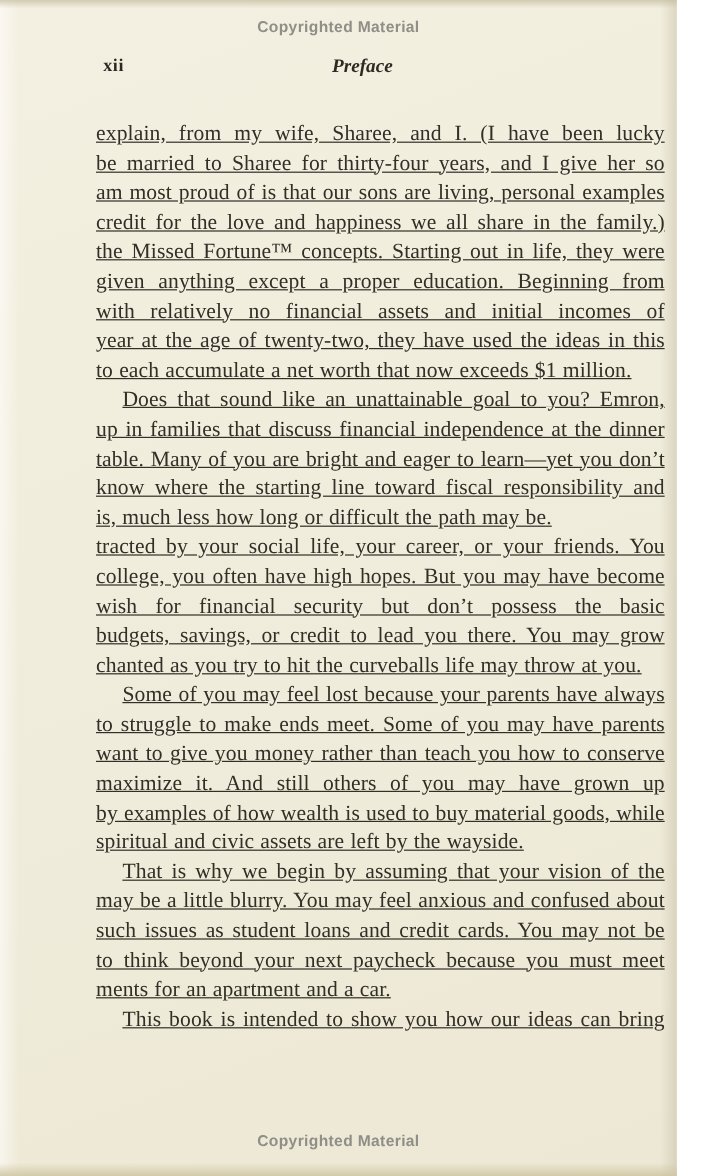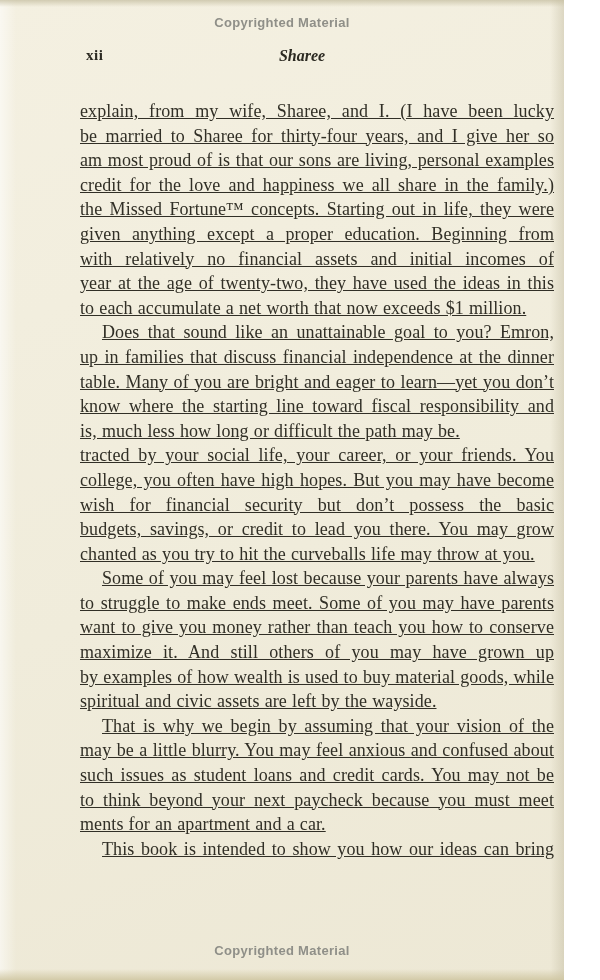--- a/index.html
+++ b/index.html
@@ -81,21 +81,21 @@
   .line.indent { text-indent: 22px; }
 </style>
 </head>
 <body>
 
 <div class="page">
   <div class="copyright top">Copyrighted Material</div>
 
   <div class="page-header">
     <span class="folio">xii</span>
-    <span class="running-head">Sharee</span>
+    <span class="running-head">Preface</span>
   </div>
 
   <div class="body-text">
       <div class="para">
         <div class="line">explain, from my wife, Sharee, and I. (I have been lucky enough to</div>
         <div class="line">be married to Sharee for thirty-four years, and I give her so much</div>
         <div class="line">am most proud of is that our sons are living, personal examples of</div>
         <div class="line">credit for the love and happiness we all share in the family.) What I</div>
         <div class="line">the Missed Fortune™ concepts. Starting out in life, they were not</div>
         <div class="line">given anything except a proper education. Beginning from scratch</div>

